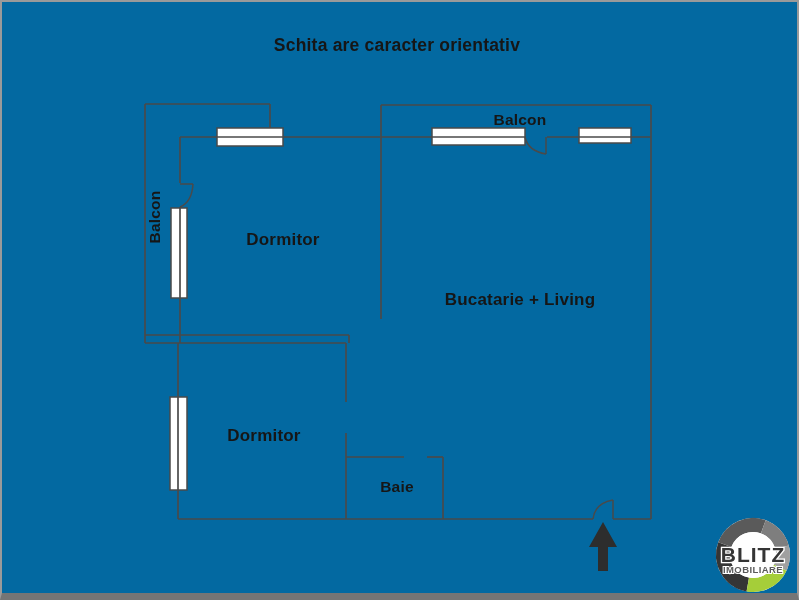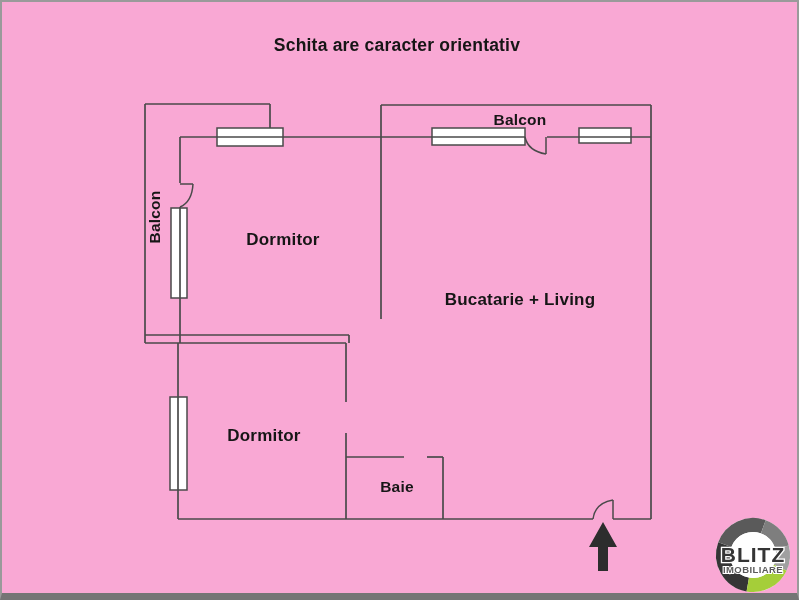--- a/index.html
+++ b/index.html
@@ -1,18 +1,18 @@
 <!DOCTYPE html>
 <html style="--wall: #4a4a4a; --text: #161616; --arrow: #2d2d2d; --frame-light: #9a9a9a; --frame-dark: #757575; --logo-green: #a5ce39; --logo-charcoal: #353535; --logo-dark: #5a5a5a; --logo-mid: #7e7e7e; --logo-light: #a0a0a0;"><head>
 <meta charset="utf-8">
 <style>
   html,body{margin:0;padding:0;background:#fff;}
   .stage{
     position:relative;width:799px;height:600px;box-sizing:border-box;
-    background:#f9a8d4;overflow:hidden;
+    background:#0369a1;overflow:hidden;
     border-top:2px solid var(--frame-light,#9a9a9a);
     border-left:2px solid var(--frame-light,#9a9a9a);
     border-right:2px solid var(--frame-light,#9a9a9a);
     border-bottom:7px solid var(--frame-dark,#757575);
     font-family:"Liberation Sans",sans-serif;
   }
   svg{position:absolute;left:-2px;top:-2px;}
   .wall{stroke:var(--wall,#4a4a4a);stroke-width:1.7;fill:none;stroke-linecap:butt;}
   .win{stroke:var(--wall,#4a4a4a);stroke-width:1.5;fill:#ffffff;}
   .arc{stroke:var(--wall,#4a4a4a);stroke-width:1.5;fill:none;}

